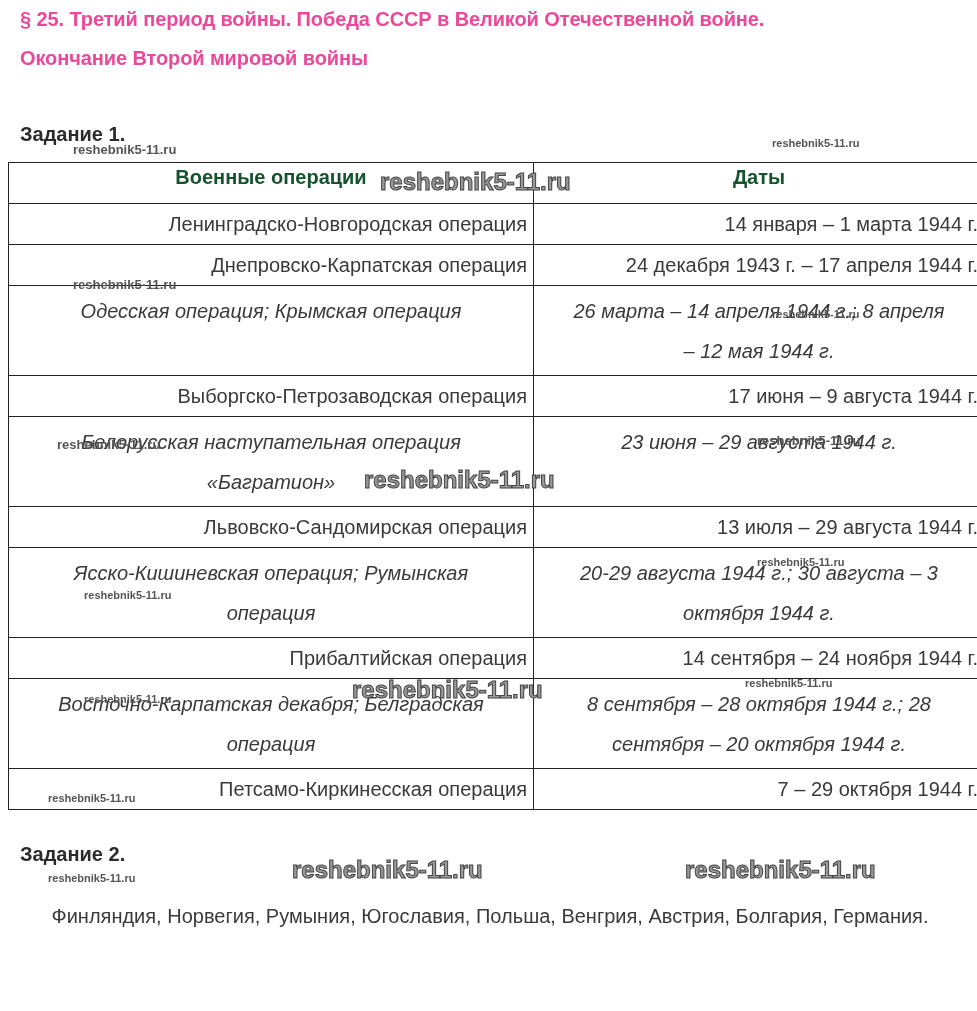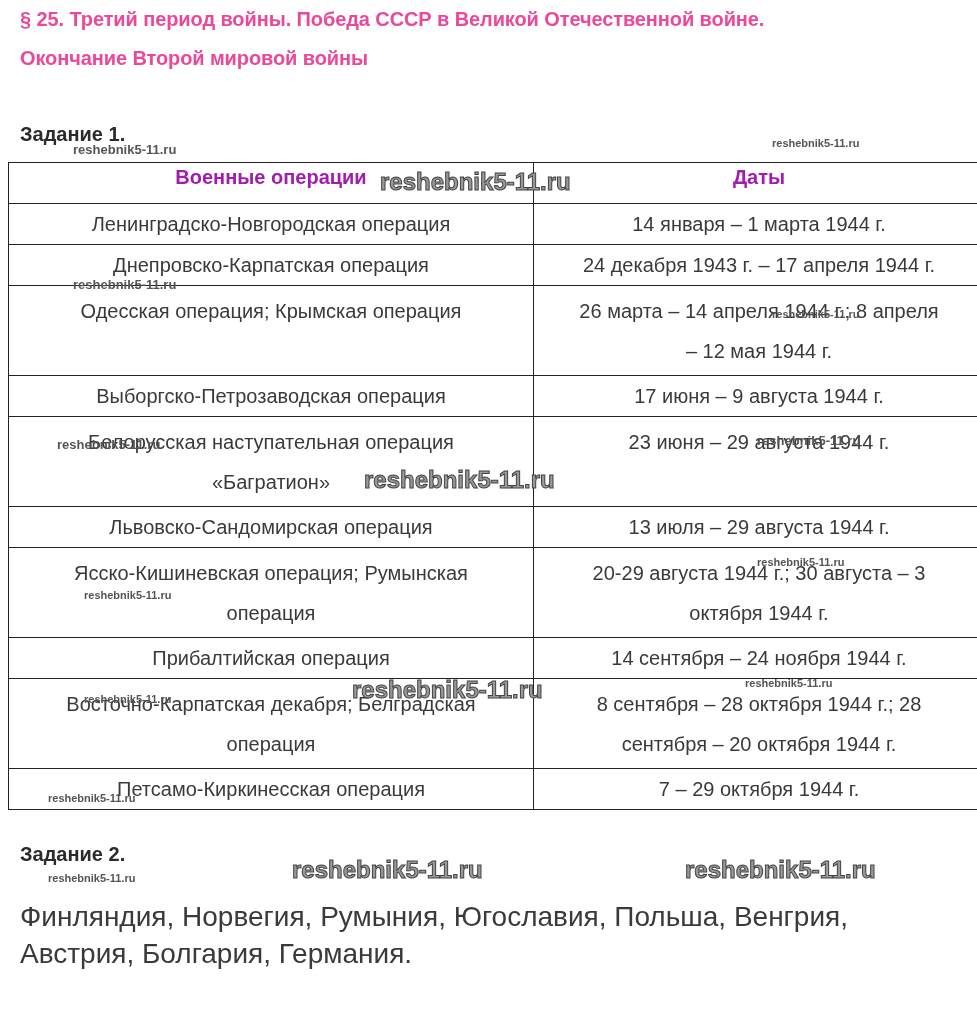--- a/index.html
+++ b/index.html
@@ -59,37 +59,38 @@
     }
     table.ops .col-op {
       width: 512px;
       border-left: 1.5px solid #222;
       border-right: 1px solid #222;
     }
     table.ops .col-date {
       width: 438px;
     }
     table.ops th {
-      color: #a21caf;
+      color: #14532d;
       line-height: 28px;
       padding: 0 6px 12px 6px;
       font-weight: bold;
     }
-    table.ops tr.single td { height: 31px; line-height: 30px; }
-    table.ops tr.double td { height: 70px; line-height: 40px; }
+    table.ops tr.single td { height: 31px; line-height: 30px; text-align: right; }
+    table.ops tr.double td { height: 70px; line-height: 40px; font-style: italic; }
     table.ops tr.double td div { line-height: 40px; }
 
     .answer2 {
       position: absolute;
       left: 20px;
       top: 898px;
       width: 940px;
-      font-size: 28px;
+      font-size: 20px;
       line-height: 37px;
       color: #3a3a3a;
+      text-align: center;
     }
 
     .wm {
       position: absolute;
       font-family: Liberation Sans, sans-serif;
       font-weight: bold;
       color: #555;
       white-space: nowrap;
       pointer-events: none;
     }

